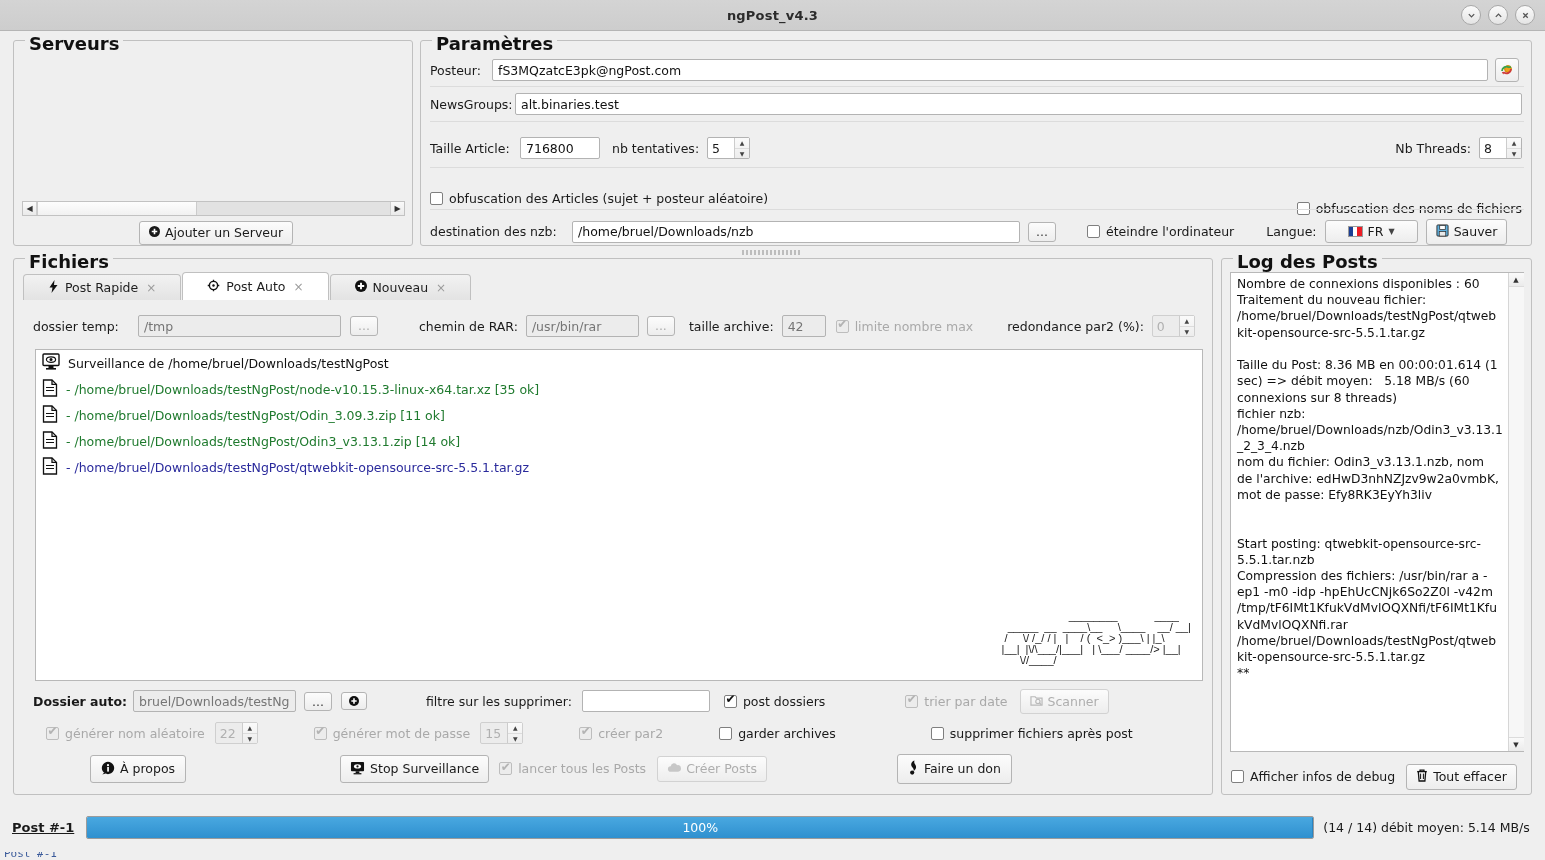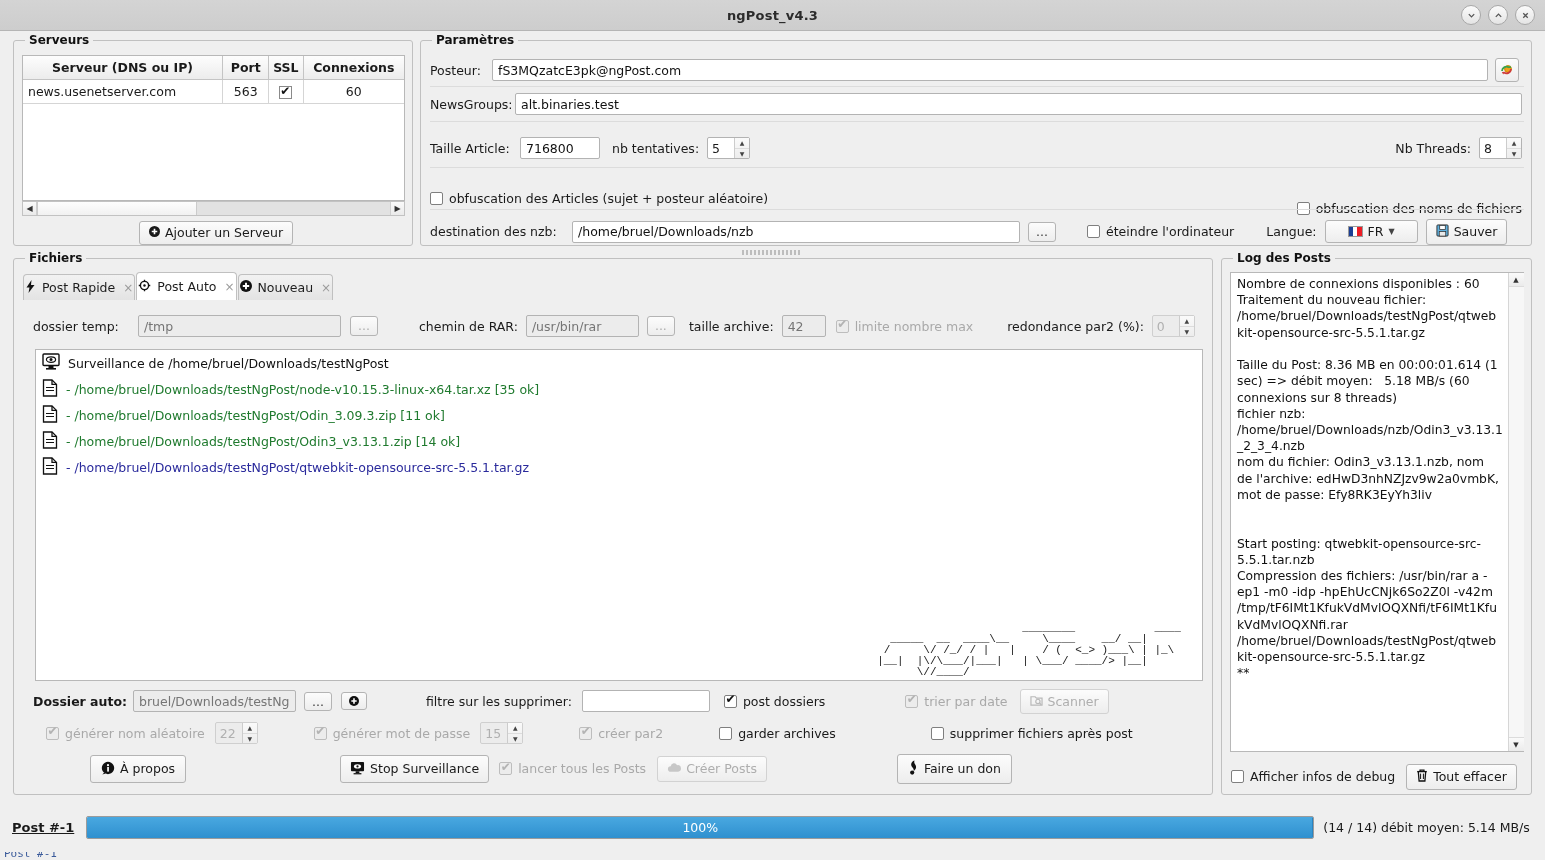--- a/index.html
+++ b/index.html
@@ -36,21 +36,21 @@
   
   .group {
     position: absolute;
     border: 1px solid #c0c0c0;
     border-radius: 3px;
     background: #efefef;
   }
   .group > .legend {
     position: absolute; top: -8px; left: 11px;
     background: #efefef; padding: 0 4px;
-    font-weight: bold; font-size: 12px; color:#111;
+    font-weight: bold; font-size: 18px; color:#111;
   }
 
   
   #servers { left: 13px; top: 40px; width: 400px; height: 206px; }
   .srv-table-wrap {
     position:absolute; left: 8px; top: 14px; width: 383px; height: 146px;
     background: #fff; border: 1px solid #b8b8b8;
   }
   table.srv { border-collapse: collapse; width: 100%; }
   table.srv th {
@@ -159,41 +159,41 @@
   .flag i.b { left:0; background:#1c3f94; }
   .flag i.w { left:33.3%; background:#fff; }
   .flag i.r { left:66.6%; background:#ec1c24; }
   .caret { font-size:8px; color:#444; }
 
   
   #fichiers { left: 13px; top: 258px; width: 1200px; height: 537px; }
   .tabbar { position:absolute; left:9px; top:14px; height:27px; display:flex; align-items:flex-end; }
   .tab {
     height: 26px; display:flex; align-items:center; gap:6px;
-    padding: 0 1px; font-size:12.5px;
+    padding: 0 24px; font-size:12.5px;
     border:1px solid #c0c0c0; border-bottom:none;
     border-radius: 4px 4px 0 0;
     background: linear-gradient(#f2f2f2,#e3e3e3);
     color:#1d1d1d; margin-right: 1px;
   }
   .tab.active { background:#fff; border-color:#c0c0c0; height:28px; }
   .tab .x { color:#9b9b9b; font-size:12px; margin-left:2px; }
 
   .fileview {
     position:absolute; left: 21px; top: 90px; width: 1168px; height: 332px;
     background:#fff; border:1px solid #b8b8b8; overflow:hidden;
   }
   .fv-row { display:flex; align-items:center; gap:8px; padding: 2px 6px; height: 26px; }
   .fv-row .txt { font-size: 12.5px; white-space: nowrap; }
   .fv-root .txt { color:#111; }
   .fv-ok .txt { color: #1f7a2e; }
   .fv-pending .txt { color: #2a2a9c; }
   .ascii {
-    position:absolute; right: 8px; bottom: 2px;
-    font-family: Liberation Mono, monospace;
+    position:absolute; right: 8px; bottom: 14px;
+    font-family: Liberation Sans, sans-serif;
     font-size: 11px; line-height: 1.0; color:#1a1a1a;
     white-space: pre; letter-spacing: 0px;
   }
 
   
   #log { left: 1221px; top: 258px; width: 311px; height: 537px; }
   .logbox {
     position:absolute; left:8px; top:13px; width:294px; height:480px;
     background:#fff; border:1px solid #b8b8b8; display:flex;
   }
@@ -261,40 +261,20 @@
       <div class="winbtn">
         <svg width="9" height="9" viewBox="0 0 10 10">
             <path d="M2.5 2.5 L7.5 7.5 M7.5 2.5 L2.5 7.5" stroke="#555" stroke-width="1.4" fill="none"></path>
           </svg>
       </div>
     </div>
   </div>
 
   <div class="group" id="servers">
     <div class="legend">Serveurs</div>
-    <div class="srv-table-wrap">
-      <table class="srv">
-        <thead>
-          <tr>
-            <th class="c-host">Serveur (DNS ou IP)</th>
-            <th class="c-port">Port</th>
-            <th class="c-ssl">SSL</th>
-            <th class="c-conn">Connexions</th>
-          </tr>
-        </thead>
-        <tbody>
-          <tr>
-            <td class="c-host">news.usenetserver.com</td>
-            <td class="c-port">563</td>
-            <td class="c-ssl"><span class="cellbox checked"></span></td>
-            <td class="c-conn">60</td>
-          </tr>
-        </tbody>
-      </table>
-    </div>
     <div class="hscroll">
       <div class="arrow">◀</div>
       <div class="thumb"></div>
       <div class="track"></div>
       <div class="arrow r">▶</div>
     </div>
     <div class="btn" id="btn-add-server">
       <span>
         <svg width="11" height="11" viewBox="0 0 12 12">
             <circle cx="6" cy="6" r="6" fill="#1a1a1a"></circle>

